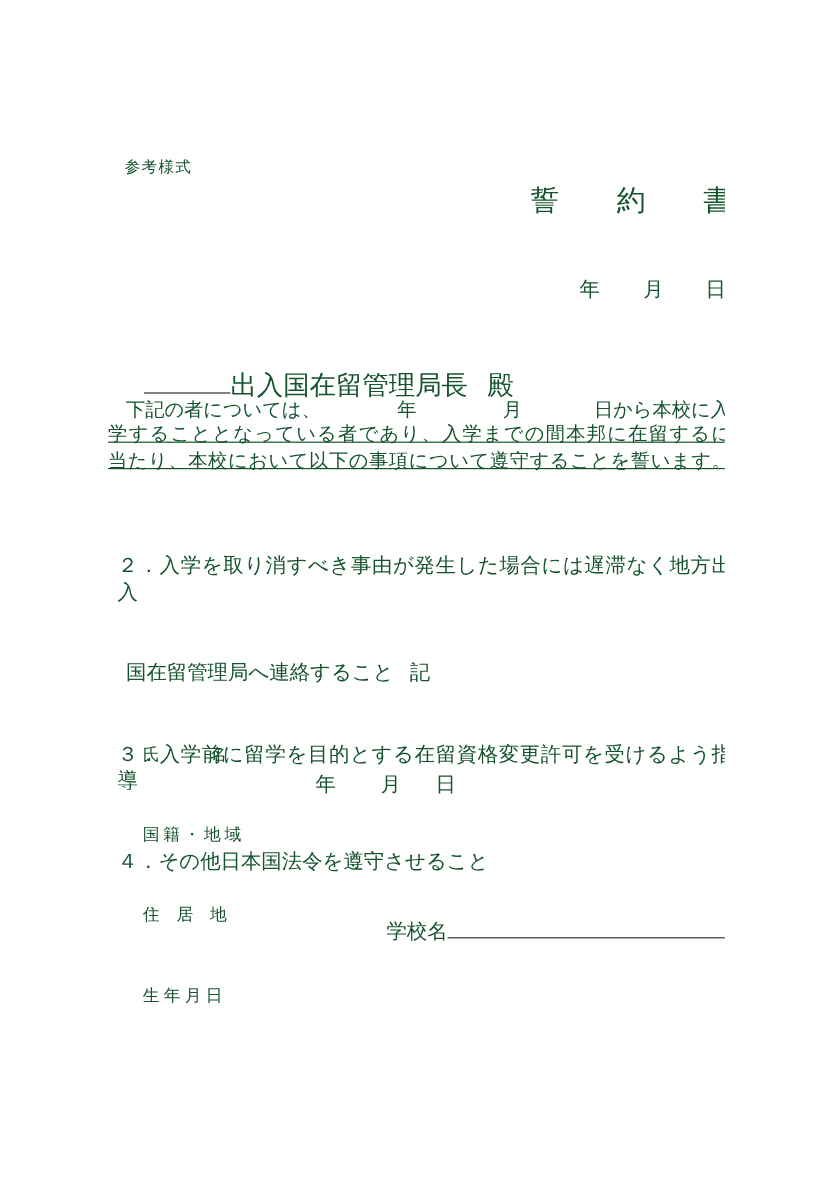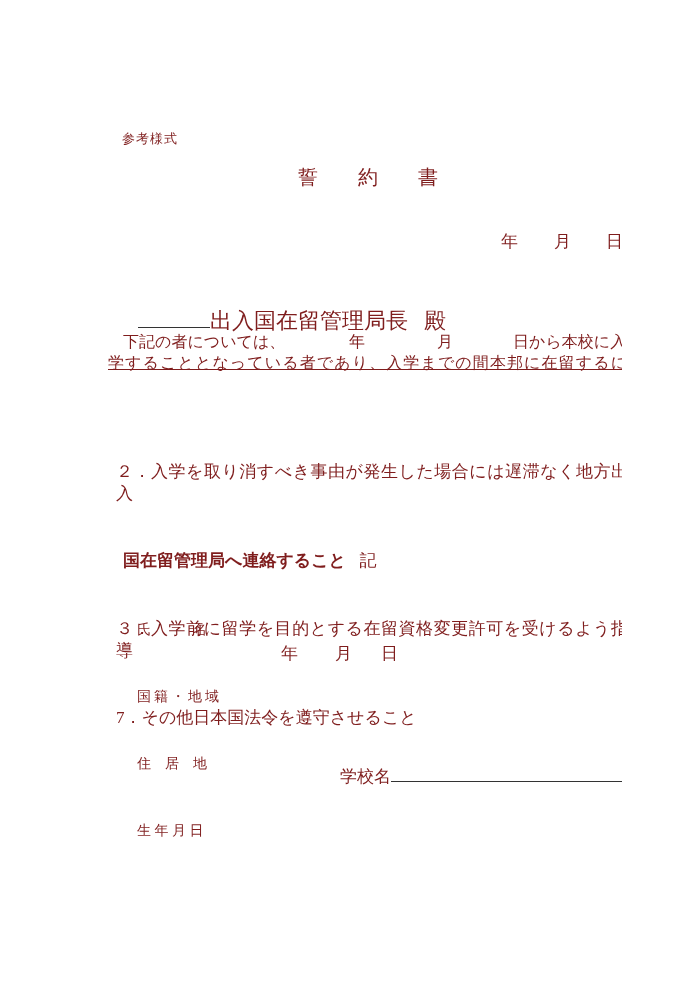--- a/index.html
+++ b/index.html
@@ -1,50 +1,49 @@
 <!DOCTYPE html>
 <html><head>
 <meta charset="utf-8">
 <style>
   html, body { margin: 0; padding: 0; background: #ffffff; }
   .page {
     position: relative;
     width: 604px;
     height: 999px;
     background: #ffffff;
-    color: #7f1d1d;
+    color: #14532d;
     font-family: "Liberation Serif", "DejaVu Serif", serif;
     overflow: hidden;
-    margin-left: 18px;
   }
   .abs { position: absolute; white-space: pre; }
 
   .ref-label   { left: 104px; top: 130px; font-size: 13px; letter-spacing: 1px; }
-  .doc-title   { left: 90px;  top: 164px; width: 520px; text-align: center;
-                 font-size: 20px; white-space: pre; }
+  .doc-title   { left: 90px;  top: 151px; width: 520px; text-align: right;
+                 font-size: 24px; white-space: pre; }
 
   .date-seg    { top: 230px; font-size: 17px; }
   .date-y { left: 483px; } .date-m { left: 536px; } .date-d { left: 588px; }
 
   .addressee   { left: 98px; top: 280px; font-size: 22px; white-space: pre; }
   .blank-line  { display: inline-block; width: 72px; height: 17px;
                  border-bottom: 1.5px solid #333333; vertical-align: baseline; }
   .honorific   { margin-left: 16px; }
 
   .body-seg    { top: 332px; font-size: 16px; }
   .bseg-0 { left: 89px; text-align: center; } .bseg-1 { left: 331px; } .bseg-2 { left: 419px; } .bseg-3 { left: 495px; text-align: center; }
 
   .body-line   { left: 90px; width: 519px; font-size: 16px; line-height: 22.4px; text-decoration: underline; }
   .body-l2 { top: 352px; } .body-l3 { top: 374px; }
   .jline { text-align: justify; text-align-last: justify; white-space: normal; }
 
   .pledge-list { left: 90px; top: 416px; width: 520px;
                  font-size: 17px; line-height: 22.4px; white-space: pre; }
   .pl-first { padding-left: 8px; }
-  .pl-cont  { padding-left: 15px; font-weight: bold; }
+  .pl-cont  { padding-left: 15px; }
   .pl-just  { text-align: justify; text-align-last: justify; white-space: normal; }
 
   .record-marker { left: 90px; top: 549px; width: 520px; text-align: center; font-size: 17px; }
 
   .fields      { left: 119px; top: 574px; font-size: 14px; line-height: 22.4px; white-space: pre; }
   .ls3 { letter-spacing: 3px; }
 
   .dob-seg     { top: 642px; font-size: 17px; }
   .dob-y { left: 263px; } .dob-m { left: 317px; } .dob-d { left: 363px; }
 
@@ -68,26 +67,27 @@
   <div class="abs addressee">
     <span class="blank-line"></span><span>出入国在留管理局長</span><span class="honorific">殿</span>
   </div>
 
   <span class="abs body-seg bseg-0">　下記の者については、</span>
   <span class="abs body-seg bseg-1">年</span>
   <span class="abs body-seg bseg-2">月</span>
   <span class="abs body-seg bseg-3">日から本校に入</span>
 
   <div class="abs body-line body-l2 jline">学することとなっている者であり、入学までの間本邦に在留するに</div>
+  <div class="abs body-line body-l3 jline">当たり、本校において以下の事項について遵守することを誓います。</div>
 
   <div class="abs pledge-list">
     <div class="pl-first pl-just">２．入学を取り消すべき事由が発生した場合には遅滞なく地方出入</div>
     <div class="pl-cont">国在留管理局へ連絡すること</div>
     <div class="pl-first pl-just">３．入学前に留学を目的とする在留資格変更許可を受けるよう指導</div>
-    <div class="pl-first">7．その他日本国法令を遵守させること</div>
+    <div class="pl-first">４．その他日本国法令を遵守させること</div>
   </div>
 
   <div class="abs record-marker">記</div>
 
   <div class="abs fields">
     <div>氏　　　名</div>
     <div class="ls3">国籍・地域</div>
     <div>住　居　地</div>
     <div>生 年 月 日</div>
   </div>

